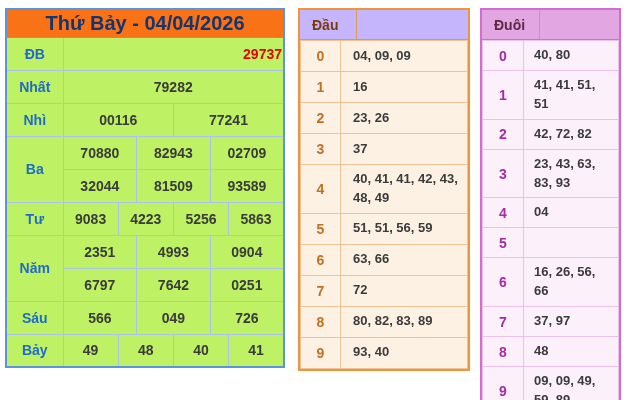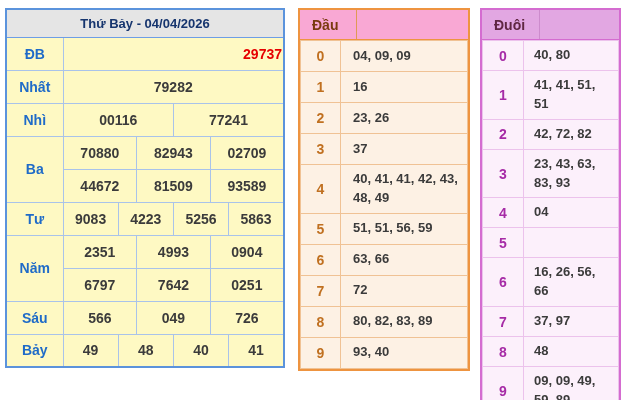--- a/index.html
+++ b/index.html
@@ -16,30 +16,30 @@
   }
 
   
   table { border-collapse: collapse; table-layout: fixed; }
   .t-results {
     width: 280px;
     border: 2px solid #5b93dc;
   }
   .t-results th.hd {
     height: 28px;
-    background: #e5e5e5;
+    background: #f97316;
     color: #16356e;
-    font-size: 13px;
+    font-size: 20px;
     font-weight: bold;
     text-align: center;
     border: 1px solid #6d9de6;
   }
   .t-results td {
     height: 33px;
-    background: #fef9c3;
+    background: #bef264;
     border: 1px solid #a9c3ea;
     text-align: center;
     vertical-align: middle;
     font-size: 14px;
     font-weight: bold;
     color: #3b3b3b;
   }
   .t-results td.lbl { color: #1f6bc8; }
   .t-results td.red { color: #e60000; text-align: right; }
 
@@ -54,21 +54,21 @@
   .panel table { width: 100%; }
   .panel td {
     font-weight: bold;
     vertical-align: middle;
   }
   .panel td.digit { text-align: center; font-size: 14px; }
   .panel td.nums  { text-align: left; font-size: 13px; color: #3b3b3b; line-height: 1.45; }
 
   
   .p-dau { width: 172px; margin-left: 13px; border-color: #ee9440; background: #fdf1e4; }
-  .p-dau .p-head { height: 30px; background: #f9a8d4; border-bottom: 1px solid #ee9440; }
+  .p-dau .p-head { height: 30px; background: #c4b5fd; border-bottom: 1px solid #ee9440; }
   .p-dau .p-title { width: 57px; color: #7a3a10; border-right: 1px solid #e09a55; }
   .p-dau td { background: #fdf1e4; border: 1px solid #f0c294; }
   .p-dau td.digit { width: 40px; height: 31px; color: #c07020; }
   .p-dau td.nums { padding: 5px 4px 5px 12px; margin-top: 21px; }
 
   
   .p-duoi { width: 141px; margin-left: 10px; border-color: #d46cd0; background: #fcf0fb; }
   .p-duoi .p-head { height: 30px; background: #e2a7e2; border-bottom: 1px solid #d46cd0; }
   .p-duoi .p-title { width: 58px; color: #5f2742; border-right: 1px solid #cd8bcd; }
   .p-duoi td { background: #fcf0fb; border: 1px solid #ecc2ec; }
@@ -113,21 +113,21 @@
       <td colspan="6">00116</td>
       <td colspan="6">77241</td>
     </tr>
     <tr>
       <td class="lbl" rowspan="2">Ba</td>
       <td colspan="4">70880</td>
       <td colspan="4">82943</td>
       <td colspan="4">02709</td>
     </tr>
     <tr>
-      <td colspan="4">44672</td>
+      <td colspan="4">32044</td>
       <td colspan="4">81509</td>
       <td colspan="4">93589</td>
     </tr>
     <tr>
       <td class="lbl">Tư</td>
       <td colspan="3">9083</td>
       <td colspan="3">4223</td>
       <td colspan="3">5256</td>
       <td colspan="3">5863</td>
     </tr>

